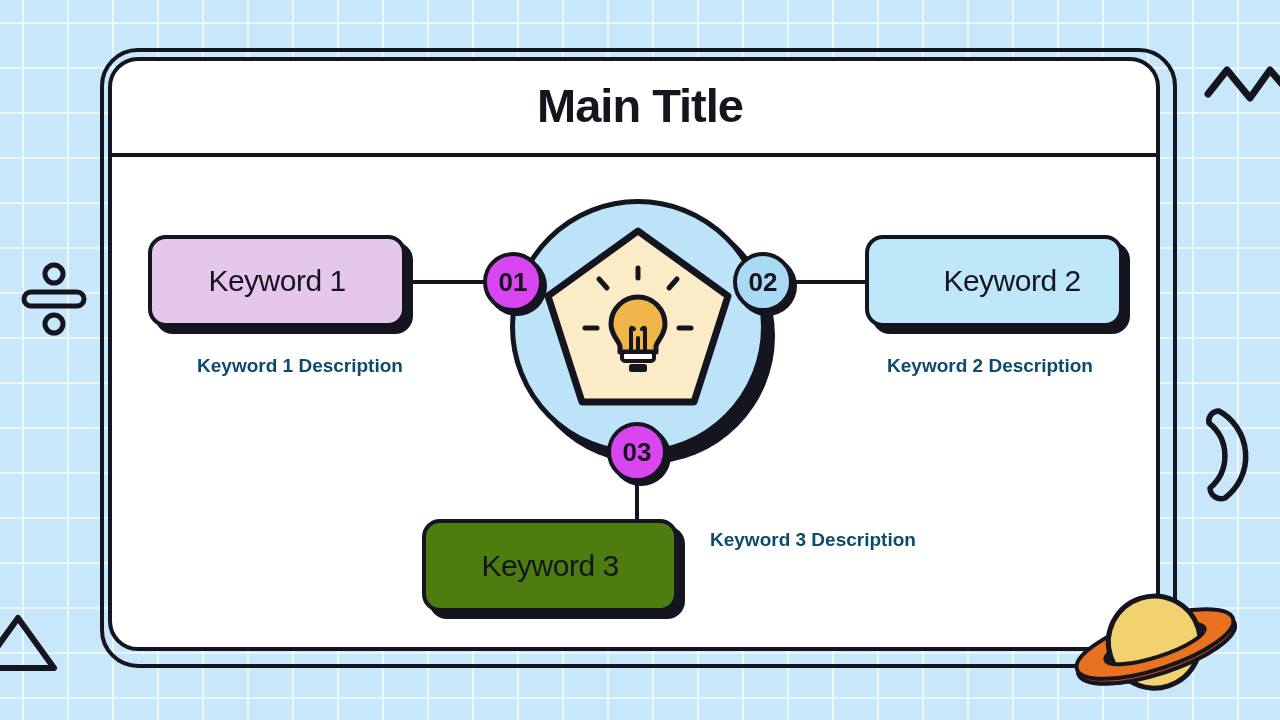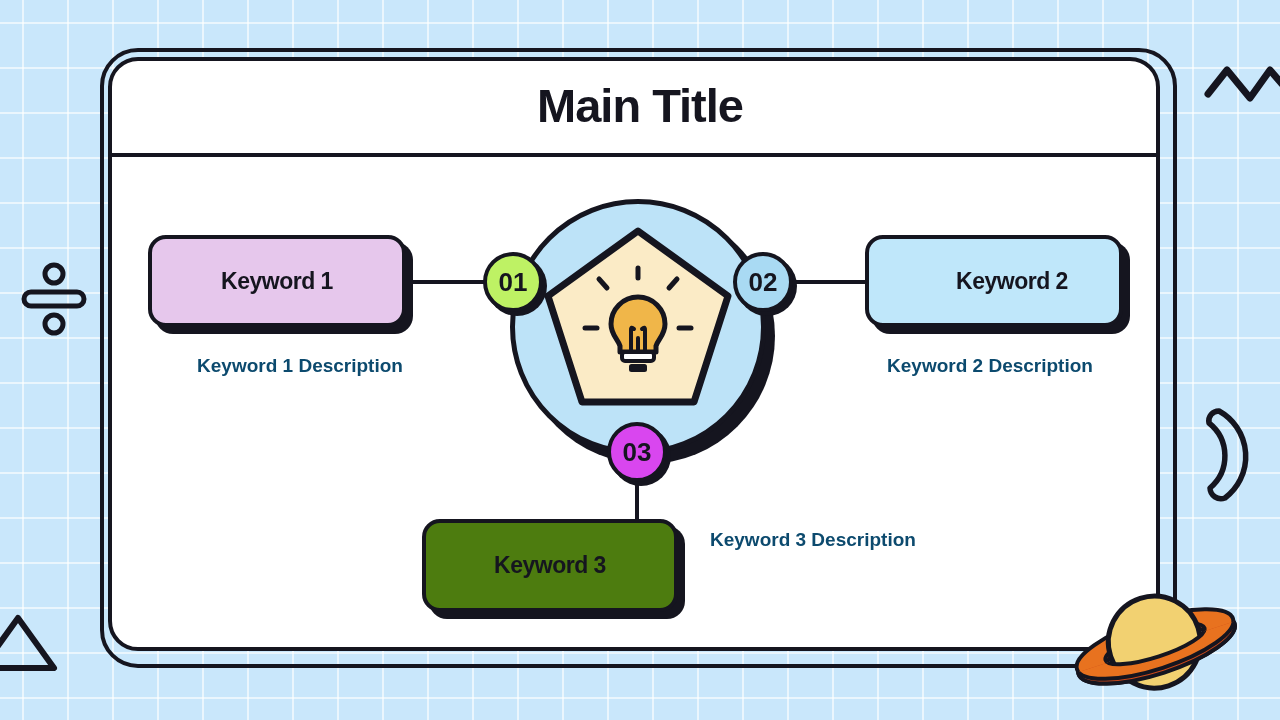--- a/index.html
+++ b/index.html
@@ -41,21 +41,21 @@
   }
   .hub-svg{left:510px;top:199px;z-index:3;}
   
   .kw-box{
     width:258px;height:92px;box-sizing:border-box;
     border:4px solid #15151F;border-radius:18px;
     box-shadow:7px 7px 0 #15151F;
     display:flex;align-items:center;justify-content:center;
     z-index:4;
   }
-  .kw-label{font-size:23px;font-weight:700;color:#15151F;letter-spacing:-0.5px;}
+  .kw-label{font-size:30px;font-weight:400;color:#15151F;letter-spacing:-0.5px;}
   .kw-box-1{left:148px;top:235px;}
   .kw-box-2{left:865px;top:235px;padding-left:36px;}
   .kw-box-3{left:422px;top:519px;width:256px;height:93px;}
   
   .badge{
     width:60px;height:60px;border-radius:50%;box-sizing:border-box;
     border:4px solid #15151F;box-shadow:4px 4px 0 #15151F;
     display:flex;align-items:center;justify-content:center;
     font-size:26px;font-weight:900;color:#15151F;z-index:5;
   }
@@ -103,21 +103,21 @@
     <g stroke="#15151F" stroke-width="4" stroke-linecap="round" fill="none">
       <path d="M -7 20 L -7 0 q 0 -4 3 -1"></path>
       <path d="M 7 20 L 7 0 q 0 -4 -3 -1"></path>
       <line x1="0" y1="20" x2="0" y2="8"></line>
     </g>
     <rect x="-16" y="22" width="32" height="9" rx="3" fill="#FFFFFF" stroke="#15151F" stroke-width="4"></rect>
     <rect x="-9" y="34" width="18" height="8" rx="2.5" fill="#15151F"></rect>
   </g>
 </svg>
 
-<div class="abs badge badge-1" style="background-color: #bef264;">
+<div class="abs badge badge-1" style="background-color: #d946ef;">
   <span>01</span>
 </div>
 <div class="abs badge badge-2" style="background-color: rgb(169, 218, 243);">
   <span>02</span>
 </div>
 <div class="abs badge badge-3" style="background-color: #d946ef;">
   <span>03</span>
 </div>
 
 <div class="abs kw-box kw-box-1" style="background-color: rgb(230, 199, 236);">

